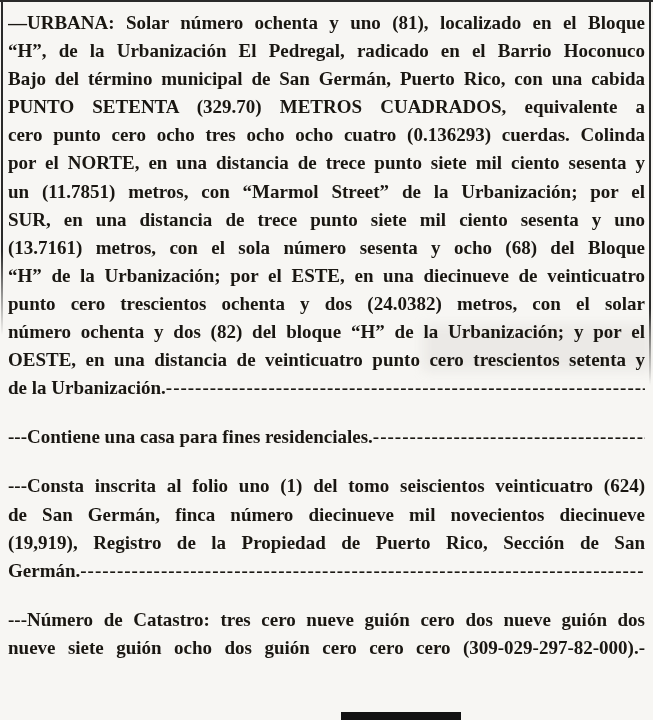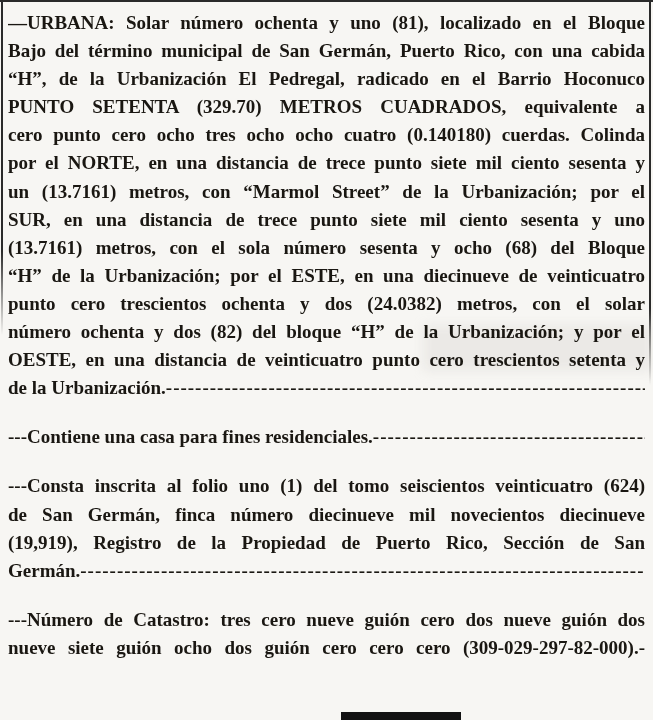--- a/index.html
+++ b/index.html
@@ -69,26 +69,26 @@
 <body>
 
 <div class="page">
   <div class="edge-top"></div>
   <div class="edge-left"></div>
   <div class="edge-right"></div>
   <div class="shade-band"></div>
   <div class="textblock" id="textblock">
       <div class="para">
         <div class="line">—URBANA: Solar número ochenta y uno (81), localizado en el Bloque</div>
+        <div class="line">“H”, de la Urbanización El Pedregal, radicado en el Barrio Hoconuco</div>
         <div class="line">Bajo del término municipal de San Germán, Puerto Rico, con una cabida</div>
-        <div class="line">“H”, de la Urbanización El Pedregal, radicado en el Barrio Hoconuco</div>
         <div class="line">PUNTO SETENTA (329.70) METROS CUADRADOS, equivalente a</div>
-        <div class="line">cero punto cero ocho tres ocho ocho cuatro (0.140180) cuerdas. Colinda</div>
+        <div class="line">cero punto cero ocho tres ocho ocho cuatro (0.136293) cuerdas. Colinda</div>
         <div class="line">por el NORTE, en una distancia de trece punto siete mil ciento sesenta y</div>
-        <div class="line">un (13.7161) metros, con “Marmol Street” de la Urbanización; por el</div>
+        <div class="line">un (11.7851) metros, con “Marmol Street” de la Urbanización; por el</div>
         <div class="line">SUR, en una distancia de trece punto siete mil ciento sesenta y uno</div>
         <div class="line">(13.7161) metros, con el sola número sesenta y ocho (68) del Bloque</div>
         <div class="line">“H” de la Urbanización; por el ESTE, en una diecinueve de veinticuatro</div>
         <div class="line">punto cero trescientos ochenta y dos (24.0382) metros, con el solar</div>
         <div class="line">número ochenta y dos (82) del bloque “H” de la Urbanización; y por el</div>
         <div class="line">OESTE, en una distancia de veinticuatro punto cero trescientos setenta y</div>
         <div class="line fill">
           <span class="txt">de la Urbanización.</span>
           <span class="dashes">------------------------------------------------------------------------------------------------------------------------------------------------------------------------------------------------------------------------</span>
         </div>

